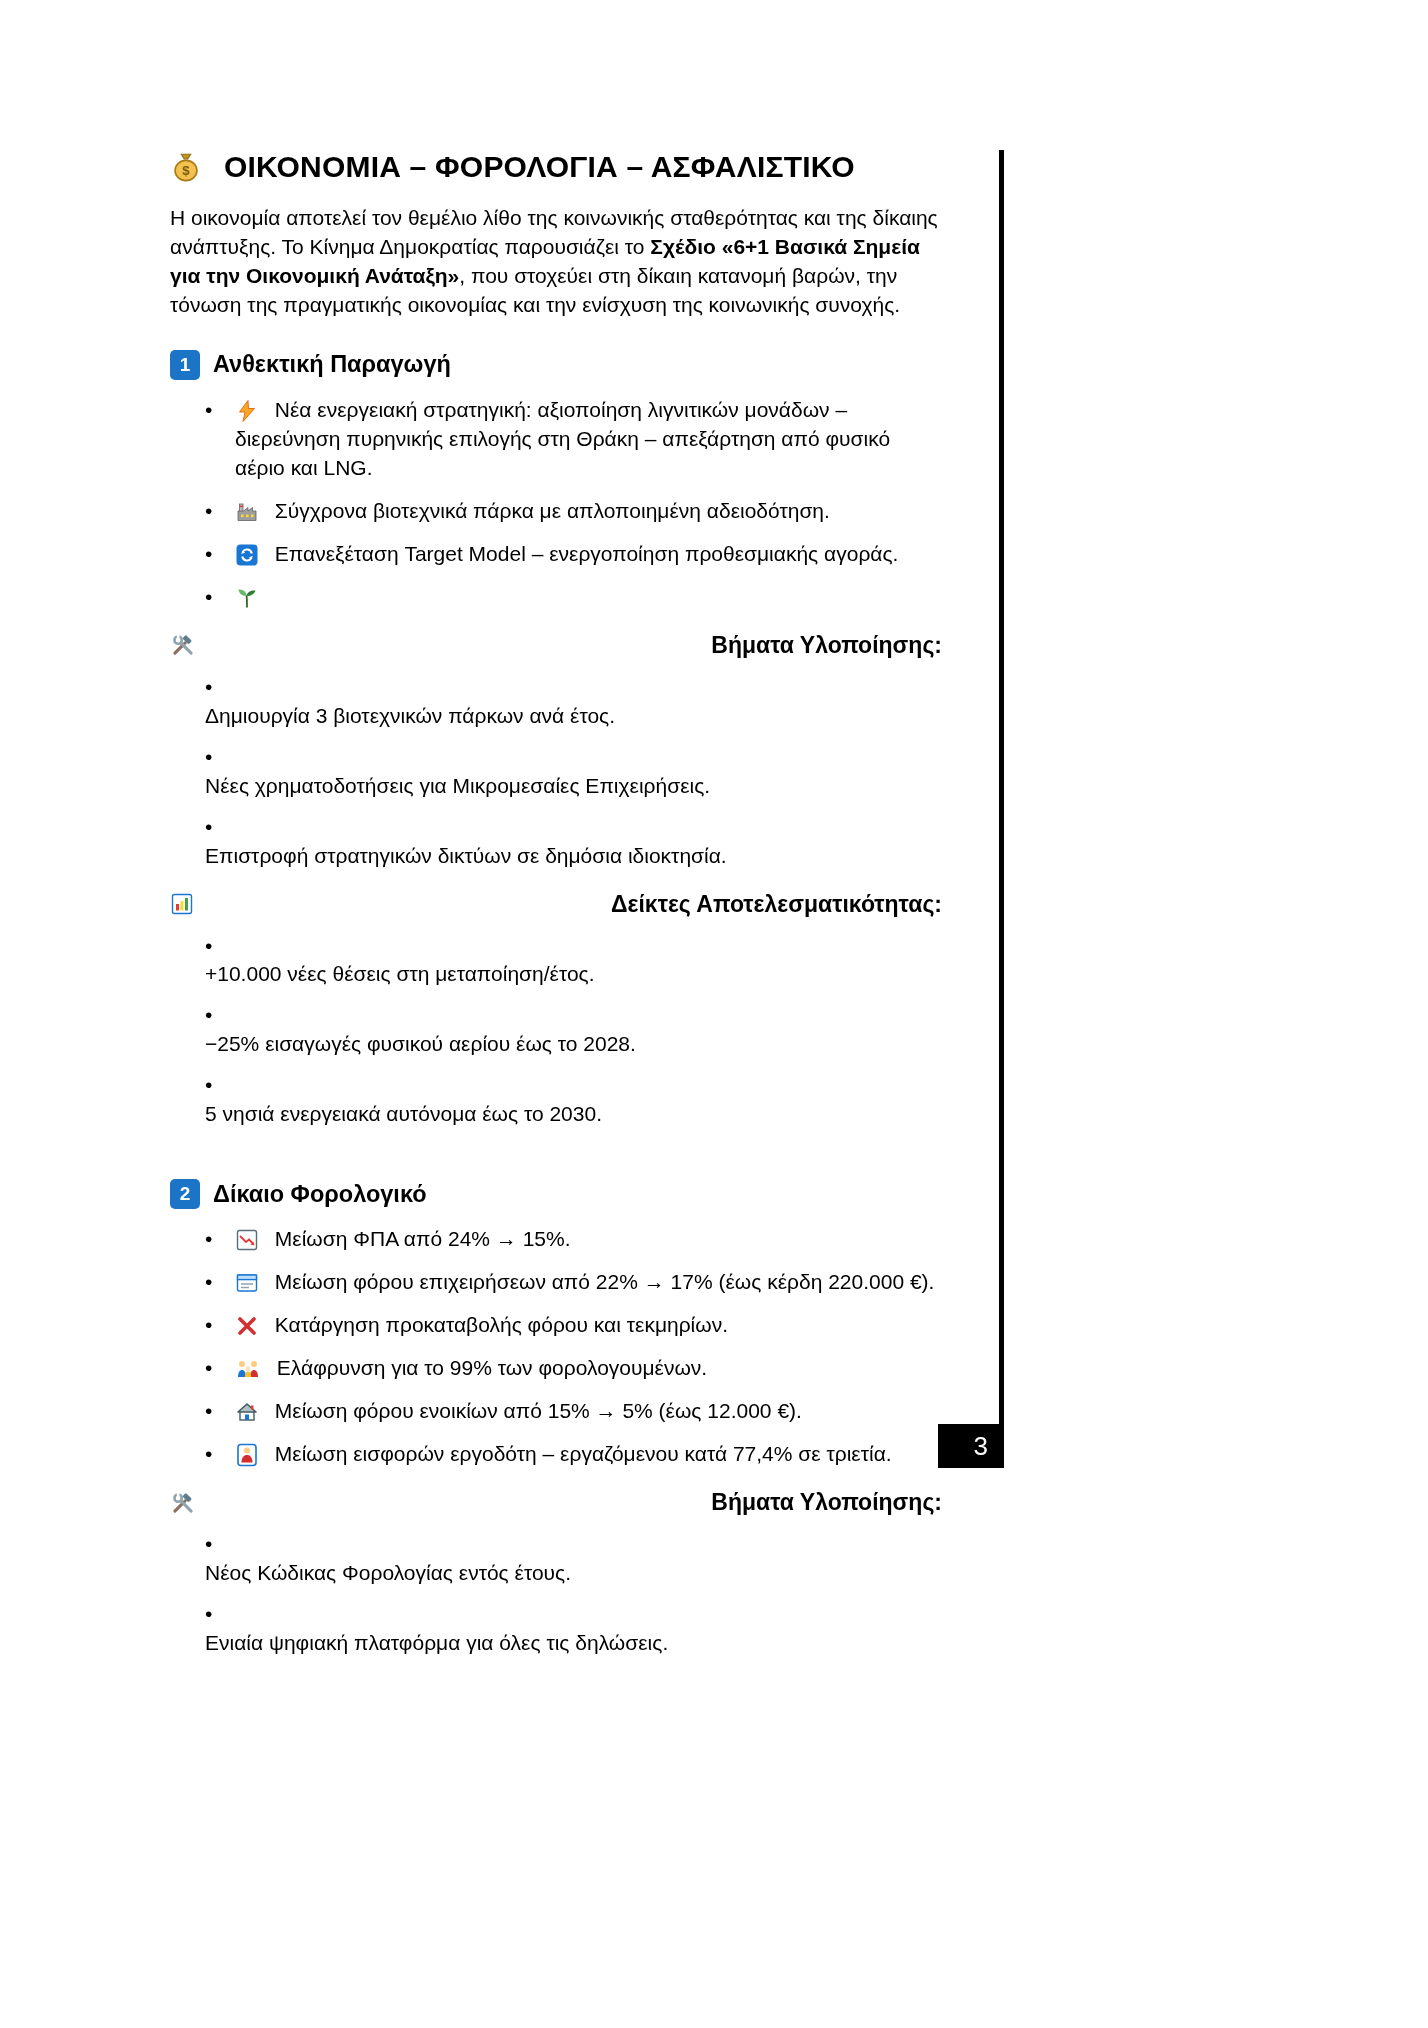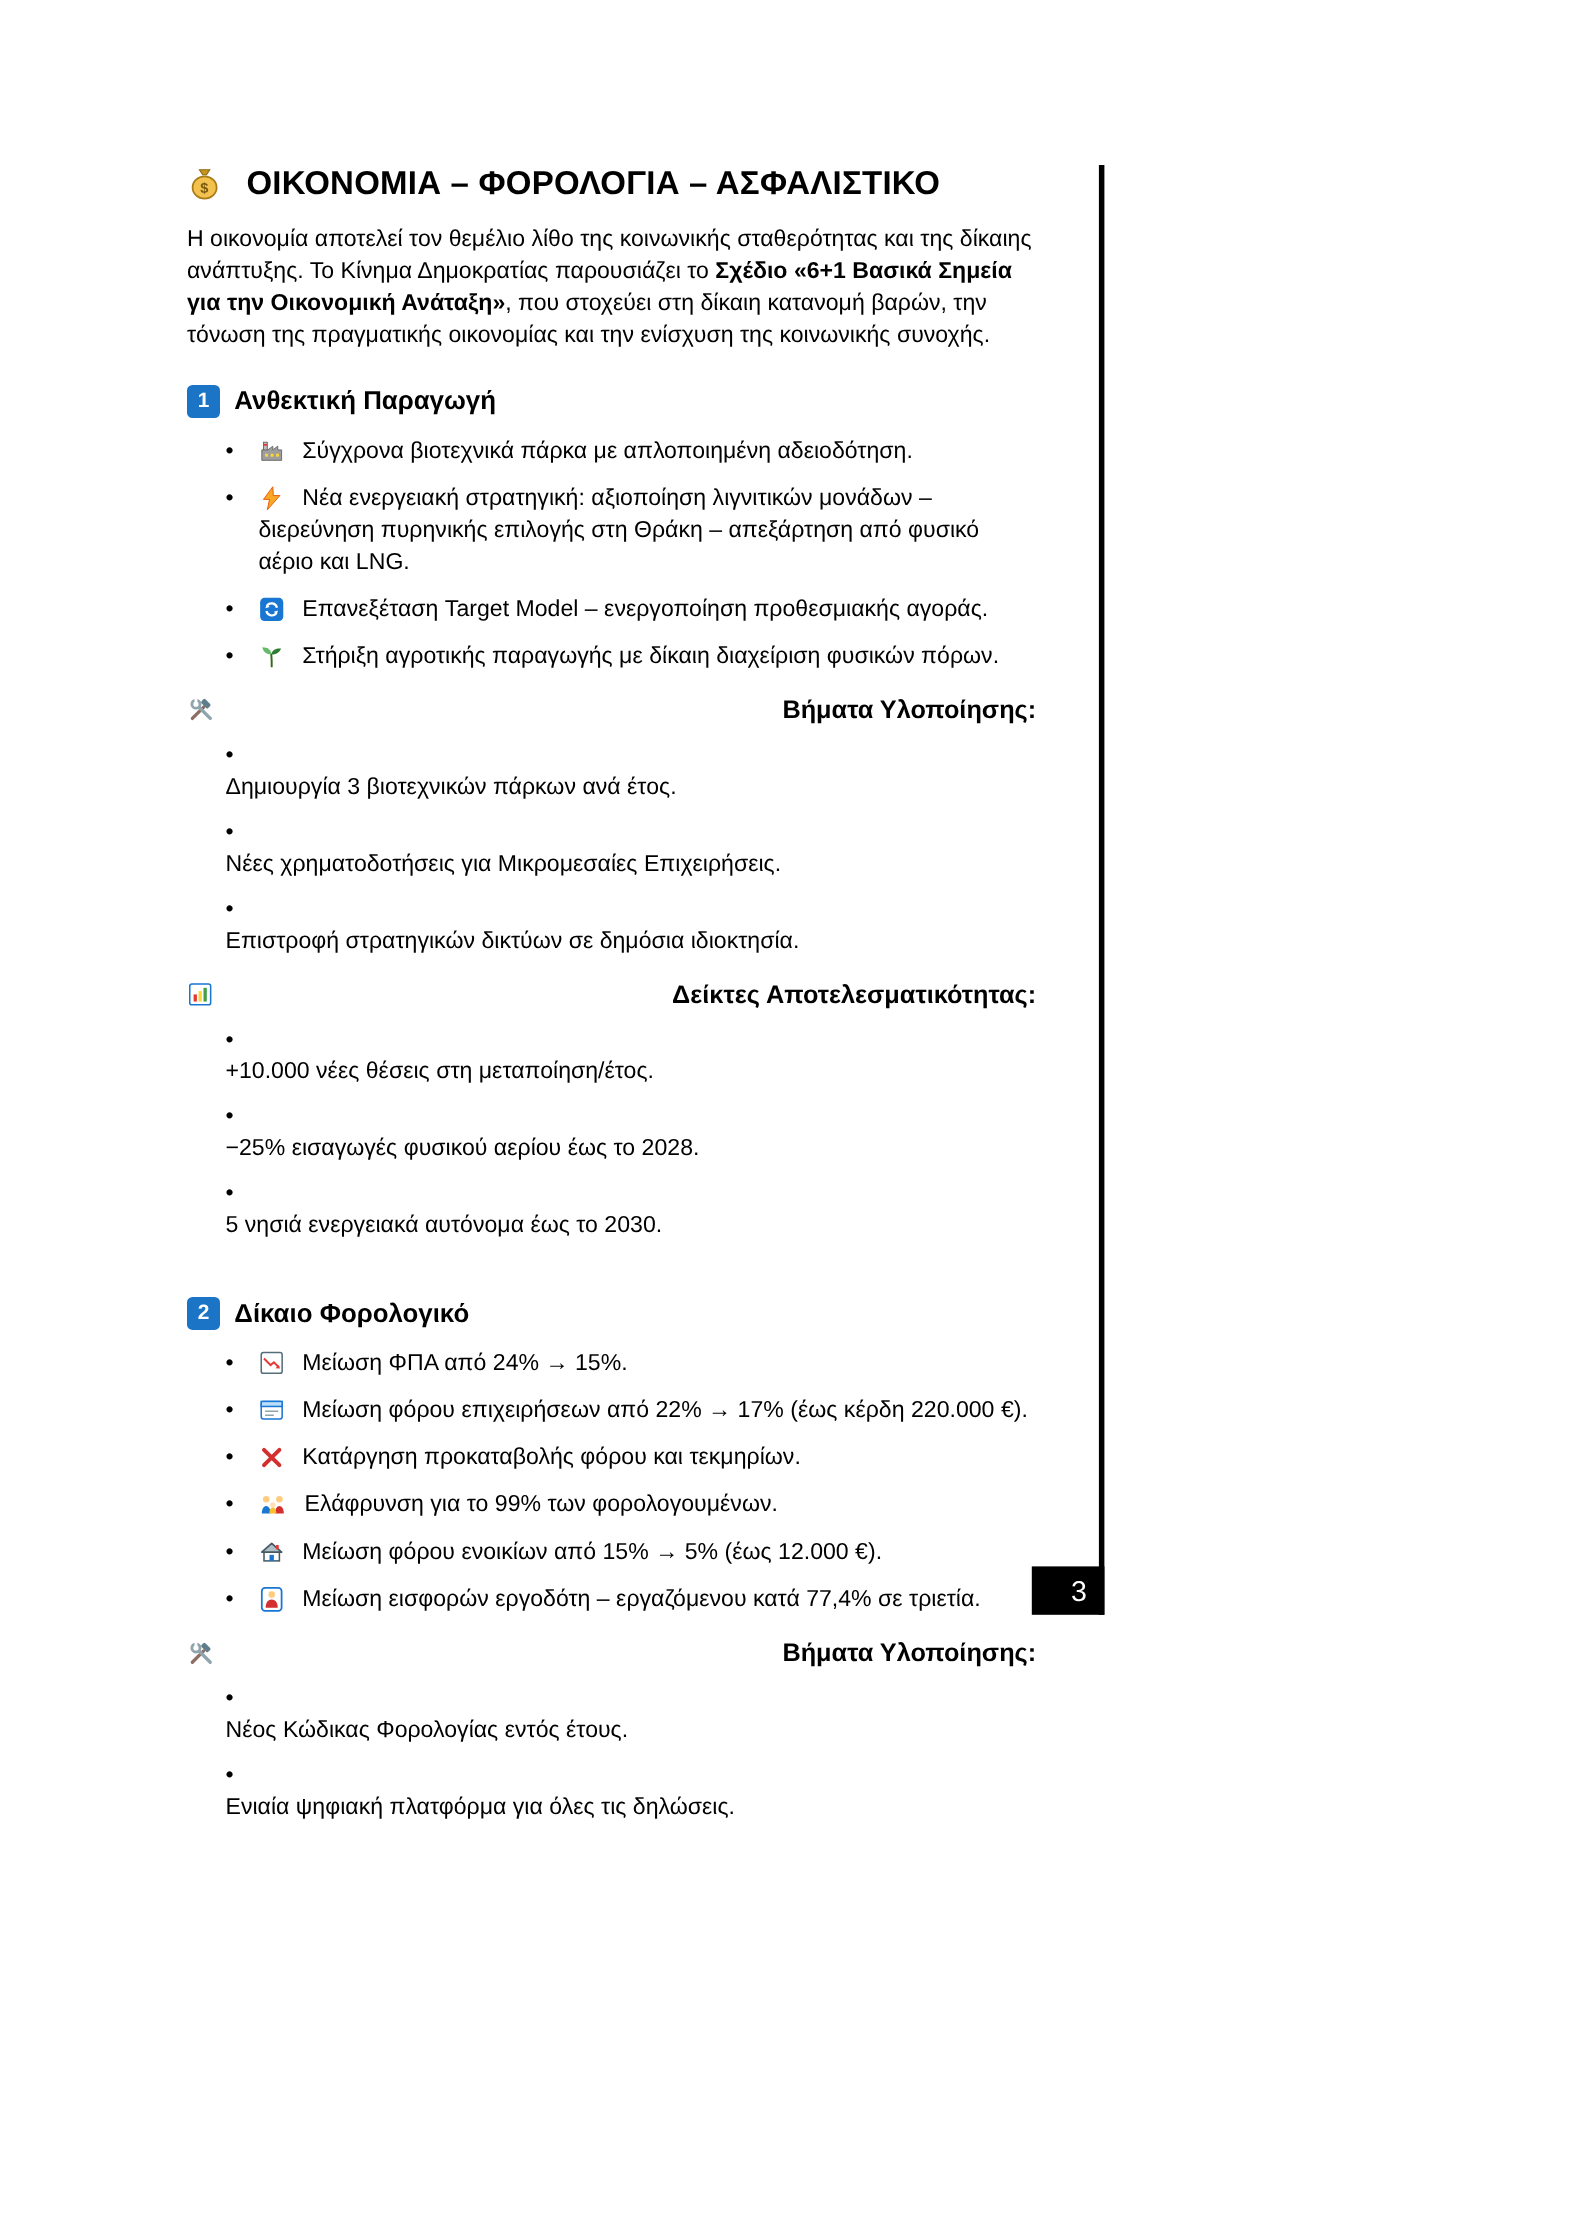--- a/index.html
+++ b/index.html
@@ -51,68 +51,67 @@
       <span class="badge">1</span>
       <span>Ανθεκτική Παραγωγή</span>
     </div>
 
     <ul>
       <li>
         <span class="marker"></span>
         <span class="body">
           <span class="icn">
             <svg viewBox="0 0 24 24" width="24" height="24">
+              <path d="M13 1.5 L4.5 13 H10 L8 22.5 L19.5 9.5 H13.5 Z" fill="#f9a825" stroke="#e65100" stroke-width="0.8" stroke-linejoin="round"></path>
+            </svg>
+          </span>
+          <span>Νέα ενεργειακή στρατηγική: αξιοποίηση λιγνιτικών μονάδων – διερεύνηση πυρηνικής επιλογής στη Θράκη – απεξάρτηση από φυσικό αέριο και LNG.</span>
+        </span>
+      </li>
+      <li>
+        <span class="marker"></span>
+        <span class="body">
+          <span class="icn">
+            <svg viewBox="0 0 24 24" width="24" height="24">
               <rect x="4.5" y="4" width="3.5" height="8" fill="#bdbdbd" stroke="#616161" stroke-width="0.8"></rect>
               <rect x="4.6" y="5.6" width="3.3" height="1.6" fill="#e53935"></rect>
               <path d="M3 20.5v-9.5l5.5 0 4.5-3.4v3.4l4.5-3.4v3.4h3.5v9.5z" fill="#9e9e9e" stroke="#616161" stroke-width="0.8"></path>
               <rect x="6" y="14.5" width="2.6" height="2.6" fill="#fdd835"></rect>
               <rect x="11" y="14.5" width="2.6" height="2.6" fill="#fdd835"></rect>
               <rect x="16" y="14.5" width="2.6" height="2.6" fill="#fdd835"></rect>
             </svg>
           </span>
           <span>Σύγχρονα βιοτεχνικά πάρκα με απλοποιημένη αδειοδότηση.</span>
         </span>
       </li>
       <li>
         <span class="marker"></span>
         <span class="body">
           <span class="icn">
             <svg viewBox="0 0 24 24" width="24" height="24">
-              <path d="M13 1.5 L4.5 13 H10 L8 22.5 L19.5 9.5 H13.5 Z" fill="#f9a825" stroke="#e65100" stroke-width="0.8" stroke-linejoin="round"></path>
-            </svg>
-          </span>
-          <span>Νέα ενεργειακή στρατηγική: αξιοποίηση λιγνιτικών μονάδων – διερεύνηση πυρηνικής επιλογής στη Θράκη – απεξάρτηση από φυσικό αέριο και LNG.</span>
-        </span>
-      </li>
-      <li>
-        <span class="marker"></span>
-        <span class="body">
-          <span class="icn">
-            <svg viewBox="0 0 24 24" width="24" height="24">
               <rect x="1.5" y="1.5" width="21" height="21" rx="4" fill="#1976d2"></rect>
               <path d="M7.2 13.5 a5 5 0 0 0 9.2 1.6" stroke="#fff" stroke-width="2" fill="none"></path>
               <path d="M16.8 10.5 a5 5 0 0 0 -9.2 -1.6" stroke="#fff" stroke-width="2" fill="none"></path>
               <path d="M17.8 13 l-1.2 3.2 -2.8 -2z" fill="#fff"></path>
               <path d="M6.2 11 l1.2 -3.2 2.8 2z" fill="#fff"></path>
             </svg>
           </span>
           <span>Επανεξέταση Target Model – ενεργοποίηση προθεσμιακής αγοράς.</span>
         </span>
       </li>
       <li>
         <span class="marker"></span>
         <span class="body">
           <span class="icn">
             <svg viewBox="0 0 24 24" width="24" height="24">
               <path d="M12 21.5 C12 15 12 12 11.5 9.5" stroke="#33691e" stroke-width="1.8" fill="none"></path>
               <path d="M11.5 10 C6 10 4 6.5 3.5 3.5 C9 3.5 11.5 6 11.5 10Z" fill="#66bb6a"></path>
               <path d="M11.5 10 C16 10 19.5 8 20.5 4.5 C15 4 12 6.5 11.5 10Z" fill="#2e7d32"></path>
             </svg>
           </span>
-          <span>Στήριξη αγροτικής παραγωγής με δίκαιη διαχείριση φυσικών πόρων.</span>
         </span>
       </li>
     </ul>
 
     <div class="sub-head">
       <span class="icn">
         <svg viewBox="0 0 24 24" width="26" height="26">
           <path d="M4.5 19.5 L14 10" stroke="#8d6e63" stroke-width="2.8" stroke-linecap="round"></path>
           <rect x="11.8" y="4.8" width="8" height="4.6" rx="1.2" transform="rotate(45 15.8 7.1)" fill="#607d8b"></rect>
           <path d="M19.5 19.5 L10.5 10.5" stroke="#90a4ae" stroke-width="2.8" stroke-linecap="round"></path>

